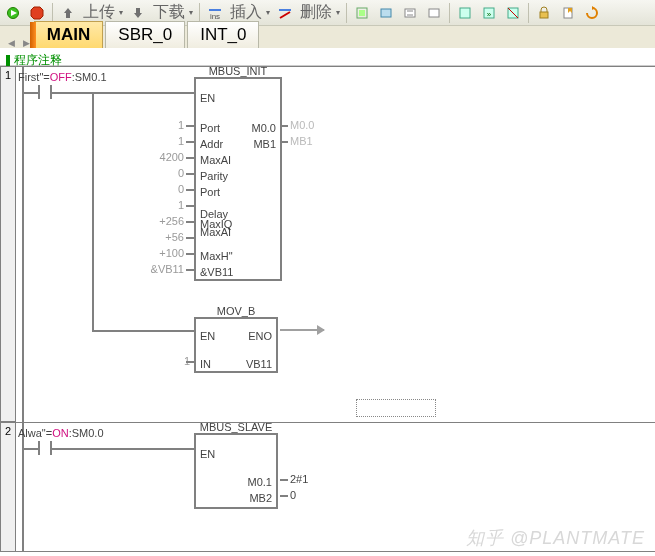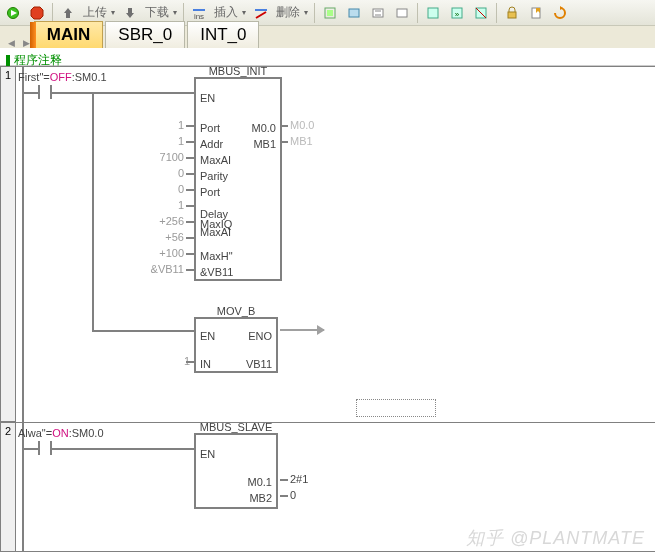--- a/index.html
+++ b/index.html
@@ -1,21 +1,21 @@
 <!DOCTYPE html>
 <html><head>
 <meta charset="utf-8">
 <style>
 * { margin: 0; padding: 0; box-sizing: border-box; font-family: "Tahoma", "Microsoft YaHei", sans-serif; }
 body { width: 655px; height: 556px; background: #ffffff; position: relative; overflow: hidden; font-size: 11px; }
 
 .toolbar { height: 26px; background: linear-gradient(#f6f6f1, #e4e4d8); border-bottom: 1px solid #c8c8b8; display: flex; align-items: center; padding: 0 2px; gap: 2px; }
 .tb-btn { width: 22px; height: 22px; display: flex; align-items: center; justify-content: center; cursor: pointer; border-radius: 2px; }
 .tb-sep { width: 1px; height: 20px; background: #c0c0b0; margin: 0 2px; }
-.tb-label { font-size: 12px; color: #666; padding: 0 2px; }
+.tb-label { font-size: 16px; color: #666; padding: 0 2px; }
 .tb-arrow { font-size: 8px; color: #666; margin-right: 2px; }
 
 .tabstrip { height: 22px; background: #ece9d8; display: flex; align-items: flex-end; padding-left: 4px; }
 .tabstrip .scroll-left, .tabstrip .scroll-right { font-size: 9px; color: #888; padding: 0 4px; }
 .tab { padding: 3px 12px 3px 12px; font-size: 17px; background: linear-gradient(#fff, #f0ede0); border: 1px solid #b8b8a8; border-bottom: none; margin-right: 2px; position: relative; cursor: pointer; }
 .tab.active { background: linear-gradient(#ffe9a8, #ffd970); border-color: #c0a050; font-weight: bold; }
 .tab.active::before { content: ""; position: absolute; left: -5px; top: 0; bottom: 0; width: 6px; background: linear-gradient(90deg,#d06000,#ff9020); }
 
 .comment-bar { height: 18px; padding: 4px 6px; border-bottom: 1px solid #ccc; }
 .comment-text { color: #009000; font-size: 12px; }
@@ -269,21 +269,21 @@
     <div class="sel-rect" style="left:340px; top:332px; width:80px; height:18px;"></div>
   <div class="pin-stub" style="left: 170px; top: 58px;"></div>
       <div class="pin-label-left" style="left: 130px; top: 52px; width: 38px;">1</div>
       <div class="pin-stub" style="left: 264px; top: 58px;"></div>
       <div class="pin-label-right dim" style="left: 274px; top: 52px;">M0.0</div>
       <div class="pin-stub" style="left: 170px; top: 74px;"></div>
       <div class="pin-label-left" style="left: 130px; top: 68px; width: 38px;">1</div>
       <div class="pin-stub" style="left: 264px; top: 74px;"></div>
       <div class="pin-label-right dim" style="left: 274px; top: 68px;">MB1</div>
       <div class="pin-stub" style="left: 170px; top: 90px;"></div>
-      <div class="pin-label-left" style="left: 130px; top: 84px; width: 38px;">7100</div>
+      <div class="pin-label-left" style="left: 130px; top: 84px; width: 38px;">4200</div>
       <div class="pin-stub" style="left: 170px; top: 106px;"></div>
       <div class="pin-label-left" style="left: 130px; top: 100px; width: 38px;">0</div>
       <div class="pin-stub" style="left: 170px; top: 122px;"></div>
       <div class="pin-label-left" style="left: 130px; top: 116px; width: 38px;">0</div>
       <div class="pin-stub" style="left: 170px; top: 138px;"></div>
       <div class="pin-label-left" style="left: 130px; top: 132px; width: 38px;">1</div>
       <div class="pin-stub" style="left: 170px; top: 154px;"></div>
       <div class="pin-label-left" style="left: 130px; top: 148px; width: 38px;">+256</div>
       <div class="pin-stub" style="left: 170px; top: 170px;"></div>
       <div class="pin-label-left" style="left: 130px; top: 164px; width: 38px;">+56</div>

